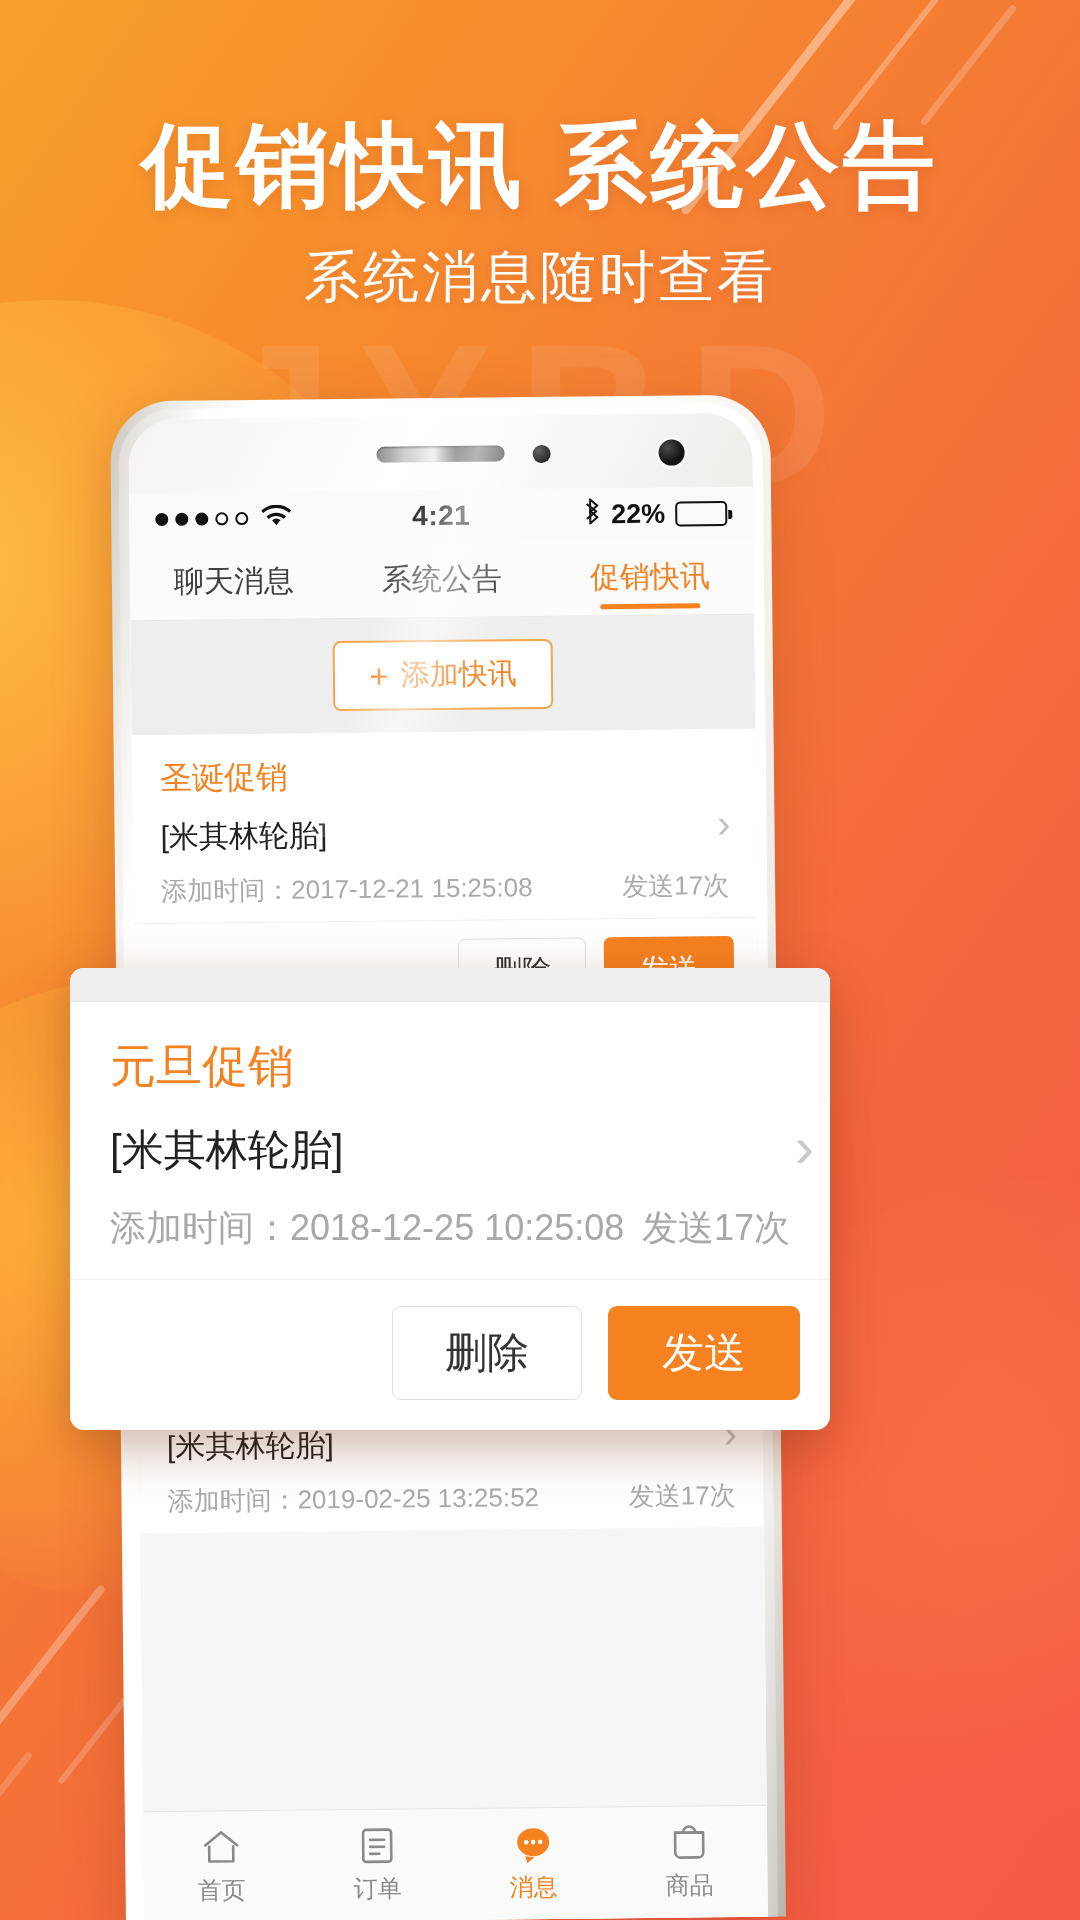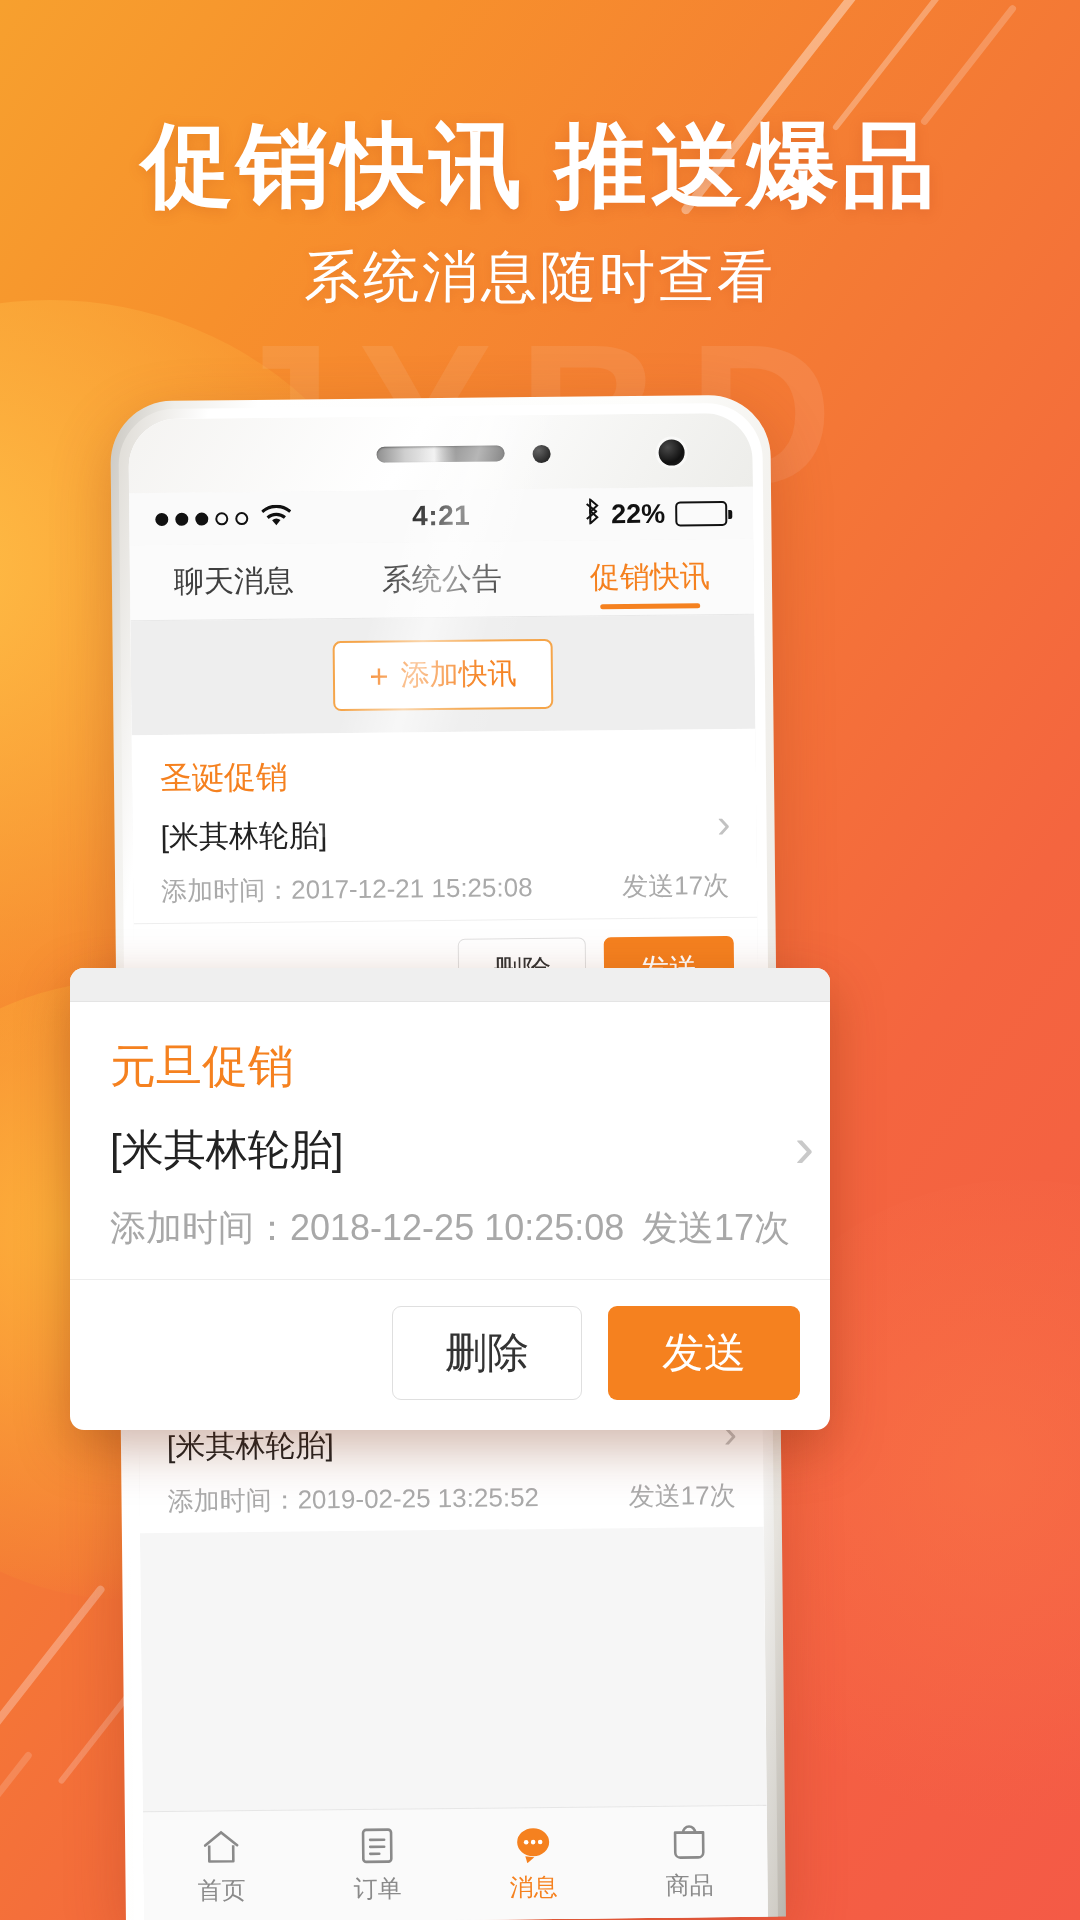--- a/index.html
+++ b/index.html
@@ -171,21 +171,21 @@
 <div class="bg-blob blob-b"></div>
 <div class="bg-blob blob-c"></div>
 <div class="streak s1"></div>
 <div class="streak s2"></div>
 <div class="streak s3"></div>
 <div class="streak s4"></div>
 <div class="streak s5"></div>
 <div class="streak s6"></div>
 <div class="watermark">JYBD</div>
 
-<div class="headline">促销快讯 推送爆品</div>
+<div class="headline">促销快讯 系统公告</div>
 <div class="subhead">系统消息随时查看</div>
 
 <div class="phone">
   <div class="phone-inner">
     <div class="phone-glass">
       <div class="phone-gloss"></div>
 
       <div class="phone-top">
         <div class="speaker"></div>
         <div class="cam cam-a"></div>

